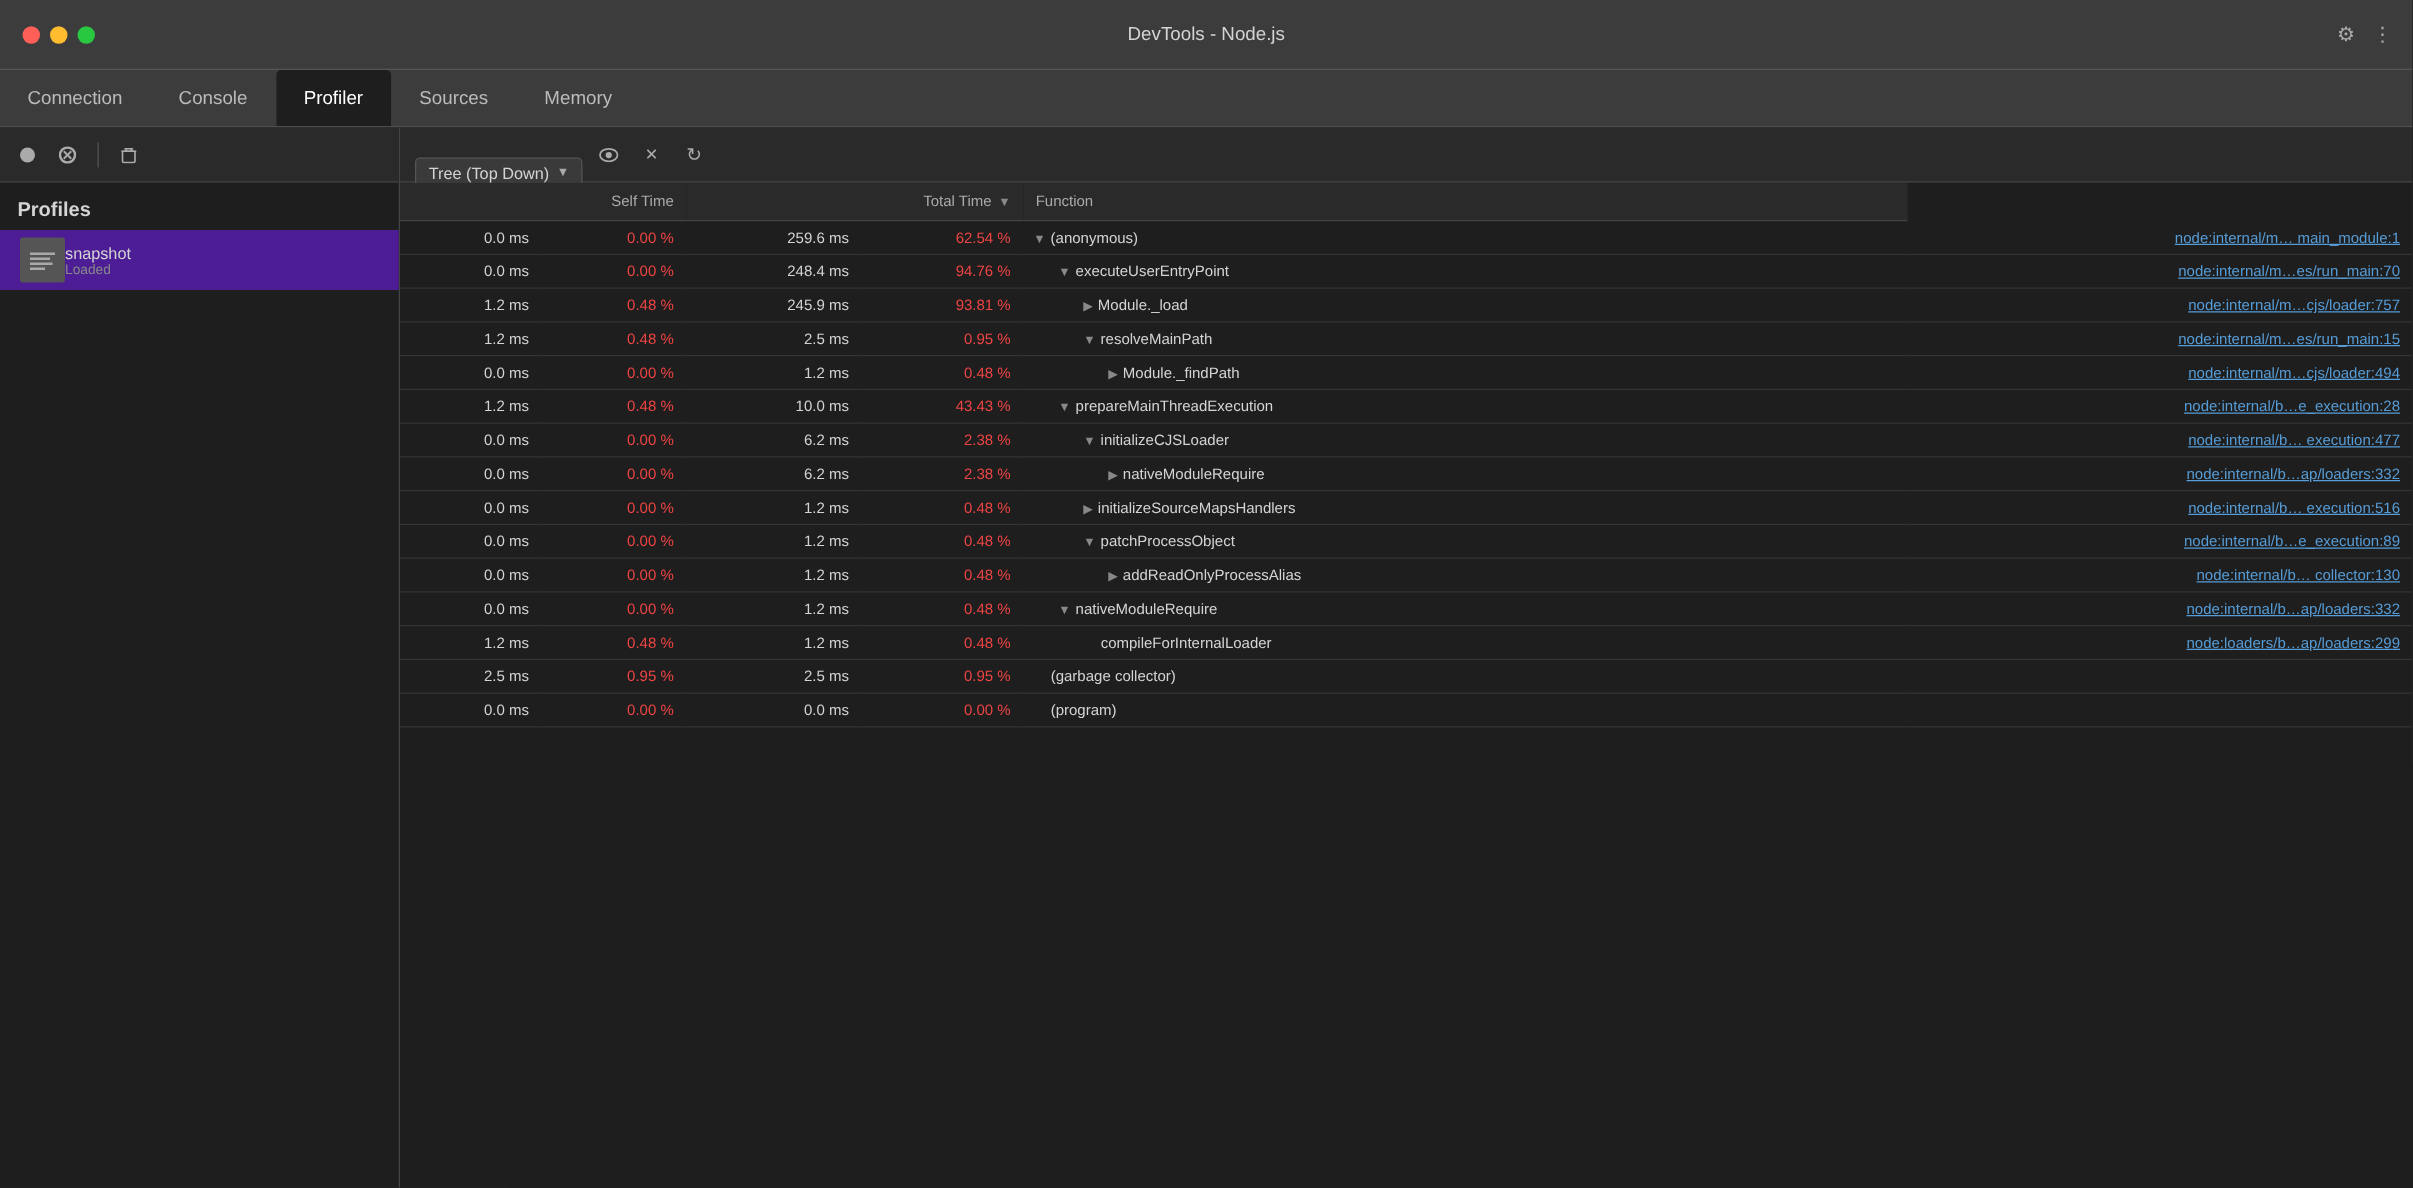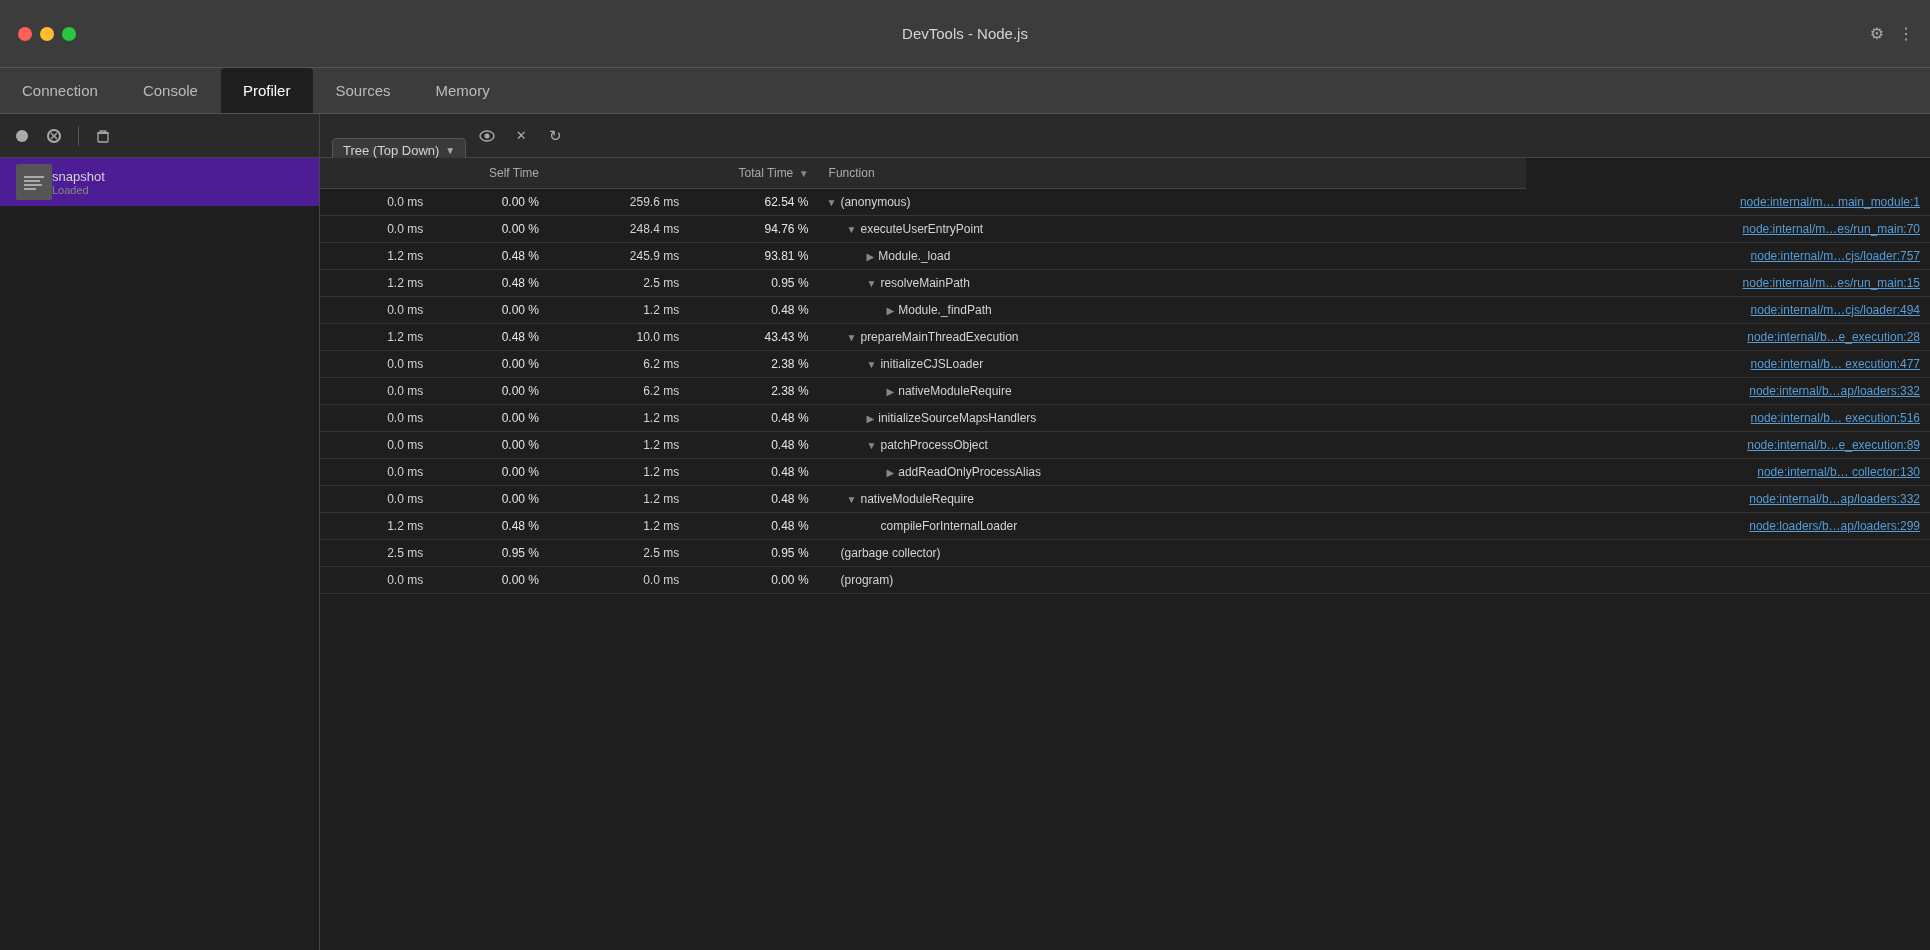--- a/index.html
+++ b/index.html
@@ -9,21 +9,21 @@
       font-size: 12px;
       color: #d4d4d4;
       width: 1930px;
       height: 950px;
       overflow: hidden;
     }
 
     
     .title-bar {
       background: #3c3c3c;
-      height: 68px;
+      height: 56px;
       display: flex;
       align-items: center;
       justify-content: center;
       position: relative;
       border-bottom: 1px solid #555;
     }
     .title-bar-title {
       color: #d4d4d4;
       font-size: 15px;
       font-weight: 500;
@@ -244,21 +244,21 @@
     }
     td {
       padding: 6px 10px;
       font-size: 12px;
       color: #d4d4d4;
       white-space: nowrap;
     }
     td.num {
       text-align: right;
       font-variant-numeric: tabular-nums;
-      color: #e5e5e5;
+      color: #ef4444;
     }
     td.num-ms { color: #d4d4d4; }
     td.function-cell {
       color: #d4d4d4;
     }
     td.url-cell {
       color: #569cd6;
       text-decoration: underline;
       cursor: pointer;
       text-align: right;
@@ -325,20 +325,21 @@
         <svg width="14" height="14" viewBox="0 0 14 14">
           <rect x="2" y="4" width="10" height="9" rx="1" fill="none" stroke="#aaa" stroke-width="1.3"></rect>
           <line x1="5" y1="4" x2="5" y2="2" stroke="#aaa" stroke-width="1.3"></line>
           <line x1="9" y1="4" x2="9" y2="2" stroke="#aaa" stroke-width="1.3"></line>
           <line x1="3.5" y1="2" x2="10.5" y2="2" stroke="#aaa" stroke-width="1.3"></line>
           <line x1="1" y1="4" x2="13" y2="4" stroke="#aaa" stroke-width="1.3"></line>
         </svg>
       </button>
     </div>
 
+    <div class="sidebar-profiles-header">Profiles</div>
 
     <div class="profile-item">
       <div class="profile-icon">
         <svg width="28" height="28" viewBox="0 0 28 28">
           <rect x="2" y="2" width="24" height="24" rx="2" fill="#555"></rect>
           <rect x="4" y="8" width="20" height="2" fill="#aaa"></rect>
           <rect x="4" y="12" width="16" height="2" fill="#aaa"></rect>
           <rect x="4" y="16" width="18" height="2" fill="#aaa"></rect>
           <rect x="4" y="20" width="12" height="2" fill="#aaa"></rect>
         </svg>

